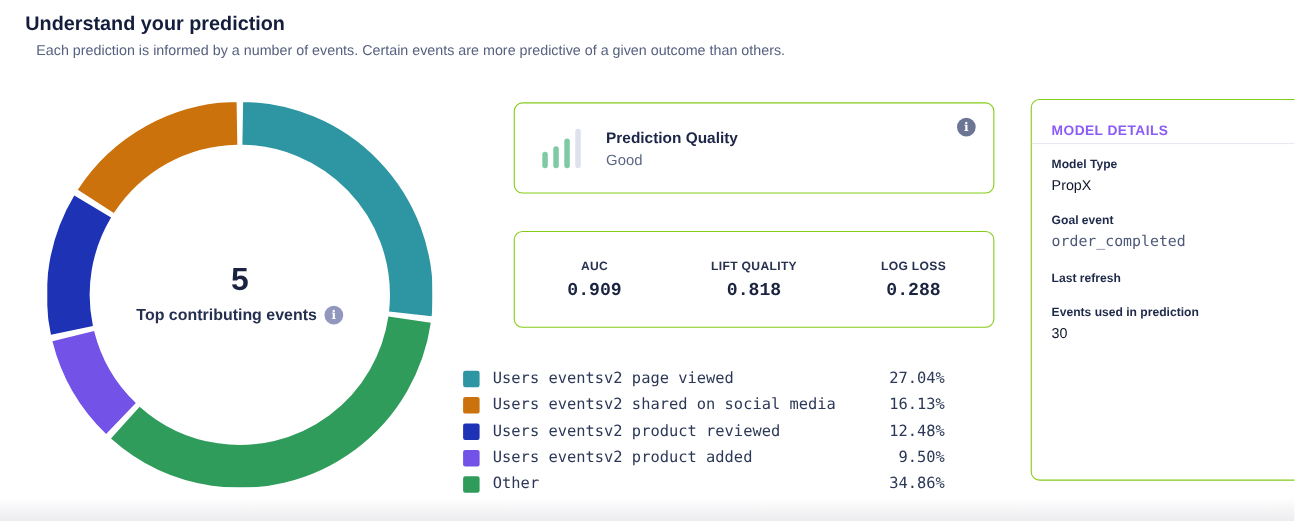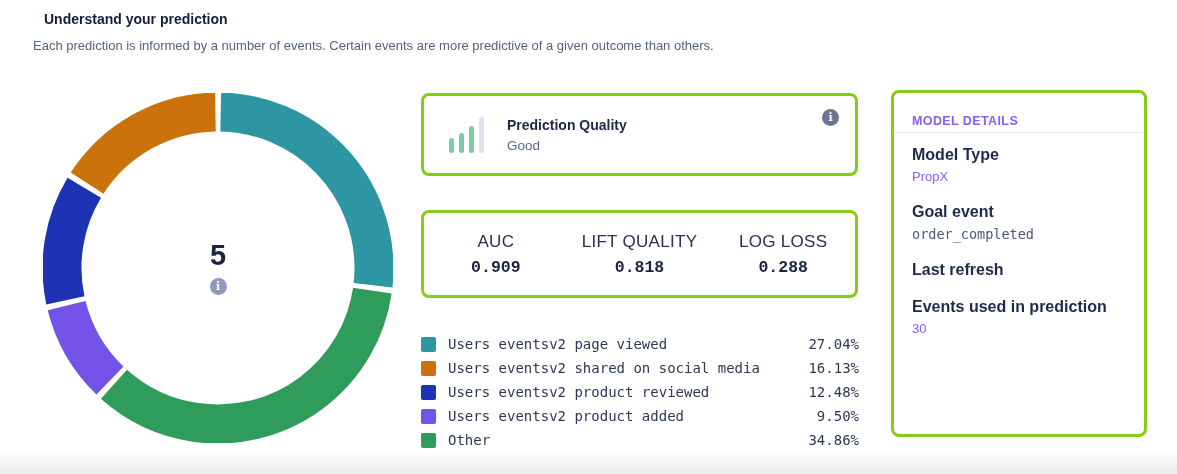--- a/index.html
+++ b/index.html
@@ -1,64 +1,64 @@
 <!DOCTYPE html>
 <html><head>
 <meta charset="utf-8">
 <style>
   * { margin:0; padding:0; box-sizing:border-box; }
   html,body { background:#fff; }
   #stage {
     position:relative; width:1177px; height:474px; background:#ffffff;
     font-family:"Liberation Sans", sans-serif; overflow:hidden;
   }
-  .page-title { position:absolute; left:44px; top:11px; font-size:14px; font-weight:700; color:#141e3c; }
+  .page-title { position:absolute; left:23px; top:11px; font-size:18px; font-weight:700; color:#141e3c; }
   .page-sub   { position:absolute; left:33px; top:38px; font-size:13px; color:#55617f; }
 
   
   .donut-wrap { position:absolute; left:43px; top:93px; width:350px; height:350px; }
   .donut-wrap svg { position:absolute; inset:0; }
   .donut-center { position:absolute; inset:0; display:flex; flex-direction:column; align-items:center; justify-content:center; gap:8px; pointer-events:none; }
   .center-value { font-size:29px; font-weight:700; color:#1a2440; line-height:1; }
   .center-label { font-size:14.5px; font-weight:700; color:#25304f; display:flex; align-items:center; gap:7px; }
   .info-badge { width:17px; height:17px; border-radius:50%; background:#9298bd; color:#fff;
     font-size:11px; font-weight:700; display:flex; align-items:center; justify-content:center;
     font-family:"DejaVu Serif", serif; pointer-events:auto; cursor:pointer; }
 
-  .card { position:absolute; border:3px solid #84cc16; border-radius:8px; background:#fff; }
+  .card { position:absolute; border:1px solid #84cc16; border-radius:8px; background:#fff;margin-left:46px; }
 
   
   #pq-card { left:421px; top:93px; width:437px; height:83px; display:flex; align-items:center; padding:0 20px 0 25px; }
   .pq-icon { display:flex; align-items:flex-end; gap:5px; height:36px; margin-right:23px; }
   .pq-icon span { width:5px; border-radius:3px; background:#7ecaa4; display:block; }
   .pq-icon .b1 { height:15px; } .pq-icon .b2 { height:20px; } .pq-icon .b3 { height:27px; }
   .pq-icon .b4 { height:36px; background:#dfe2ee; }
   .pq-title { font-size:14px; font-weight:700; color:#1c2747; }
   .pq-value { font-size:13.5px; color:#5a6683; margin-top:5px; }
   .pq-info { position:absolute; right:16px; top:13px; background:#6d7594; }
 
   
   #metrics-card { left:421px; top:210px; width:437px; height:88px; display:flex; align-items:center; }
   .metric { flex:1; text-align:center; }
-  .m-label { font-size:17px; font-weight:400; color:#273150; letter-spacing:0.3px; }
+  .m-label { font-size:11px; font-weight:700; color:#273150; letter-spacing:0.3px; }
   .m-value { font-size:16.5px; font-weight:700; color:#1a2440; margin-top:6px;font-family:Liberation Mono, monospace; }
 
   
   #legend { position:absolute; left:421px; top:332px; width:438px; }
   .legend-row { display:flex; align-items:center; height:24px; font-family:"DejaVu Sans Mono", monospace; font-size:14px; color:#2c3857; }
   .swatch { width:15px; height:15px; border-radius:2px; margin-right:12px; flex:none; }
   .legend-label { flex:1; }
 
   
   #details-card { left:891px; top:90px; width:256px; height:347px; }
   .details-header { padding:21px 18px 4px; font-size:12.5px; font-weight:700; color:#8b5cf6; letter-spacing:0.4px; border-bottom:1px solid #e8eaf2; }
   .details-body { padding:13px 18px 0; }
   .detail-item + .detail-item { margin-top:19px; }
-  .detail-label { font-size:16px; font-weight:700; color:#1f2a4a; }
-  .detail-value { font-size:13px; color:#8b5cf6; margin-top:5px; }
+  .detail-label { font-size:11px; font-weight:700; color:#1f2a4a; }
+  .detail-value { font-size:13px; color:#0f172a; margin-top:5px; }
   .detail-value.mono { font-family:"DejaVu Sans Mono", monospace; font-size:13.5px; color:#4c5878; }
 
   .bottom-fade { position:absolute; left:0; right:0; bottom:0; height:22px;
     background:linear-gradient(#ffffff, #ececef); }
 </style>
 </head>
 <body>
 
 <div id="stage">
 
@@ -69,20 +69,21 @@
     <svg id="donut-svg" width="350" height="350" viewBox="0 0 350 350">
         <circle cx="175" cy="175" r="156" fill="none" stroke="#2D96A2" stroke-width="39" pathLength="100" stroke-dasharray="26.49 73.51" transform="rotate(-89.01 175 175)"></circle>
         <circle cx="175" cy="175" r="156" fill="none" stroke="#2F9C5C" stroke-width="39" pathLength="100" stroke-dasharray="34.31 65.69" transform="rotate(8.333999999999989 175 175)"></circle>
         <circle cx="175" cy="175" r="156" fill="none" stroke="#7352E8" stroke-width="39" pathLength="100" stroke-dasharray="8.95 91.05" transform="rotate(133.82999999999998 175 175)"></circle>
         <circle cx="175" cy="175" r="156" fill="none" stroke="#1D32B4" stroke-width="39" pathLength="100" stroke-dasharray="11.93 88.07" transform="rotate(168.03000000000003 175 175)"></circle>
         <circle cx="175" cy="175" r="156" fill="none" stroke="#CB720C" stroke-width="39" pathLength="100" stroke-dasharray="15.579999999999998 84.42" transform="rotate(212.95800000000008 175 175)"></circle>
       </svg>
     <div class="donut-center">
       <div class="center-value">5</div>
       <div class="center-label">
+        <span>Top contributing events</span>
         <span class="info-badge">i</span>
       </div>
     </div>
   </div>
 
   <div class="card" id="pq-card">
     <div class="pq-icon">
       <span class="b1"></span>
         <span class="b2"></span>
         <span class="b3"></span>

